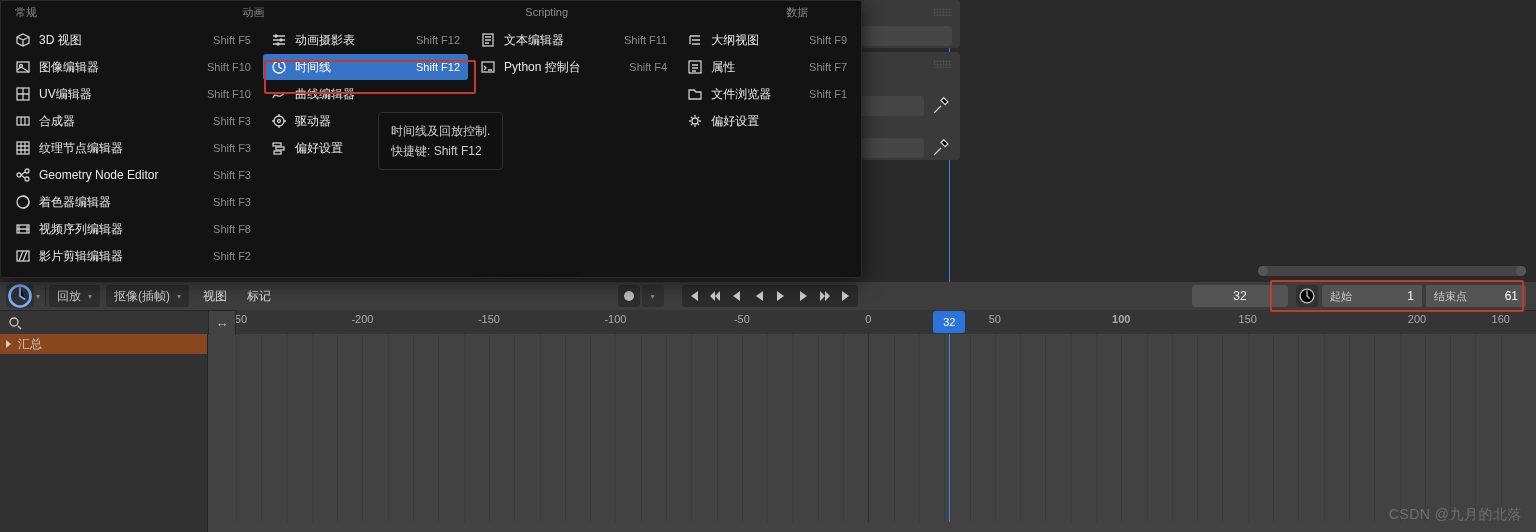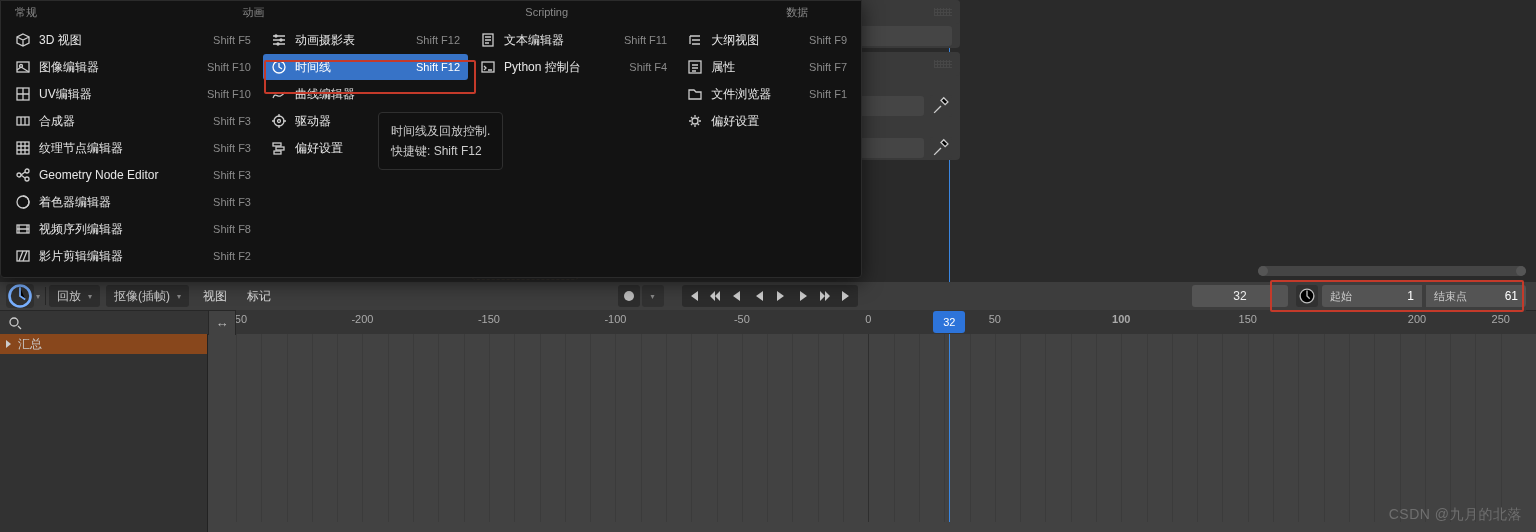--- a/index.html
+++ b/index.html
@@ -508,21 +508,21 @@
     <div class="tick" style="left: 0px;">-250</div>
     <div class="tick" style="left: 126.471px;">-200</div>
     <div class="tick" style="left: 252.941px;">-150</div>
     <div class="tick" style="left: 379.412px;">-100</div>
     <div class="tick" style="left: 505.882px;">-50</div>
     <div class="tick" style="left: 632.353px;">0</div>
     <div class="tick" style="left: 758.824px;">50</div>
     <div class="tick" style="left: 885.294px; font-weight: bold;">100</div>
     <div class="tick" style="left: 1011.76px;">150</div>
     <div class="tick" style="left: 1165px; margin-left: 16px;">200</div>
-    <div class="tick" style="left: 1264.71px;">250</div>
+    <div class="tick" style="left: 1264.71px;">160</div>
     <div class="frame-badge" style="left: 713.294px;">32</div>
   </div>
 
 <div class="tracks">
   <div class="sidebar">
     <div class="sumrow">
       <span class="chev-r"></span>
       <span>汇总</span>
     </div>
   </div>

